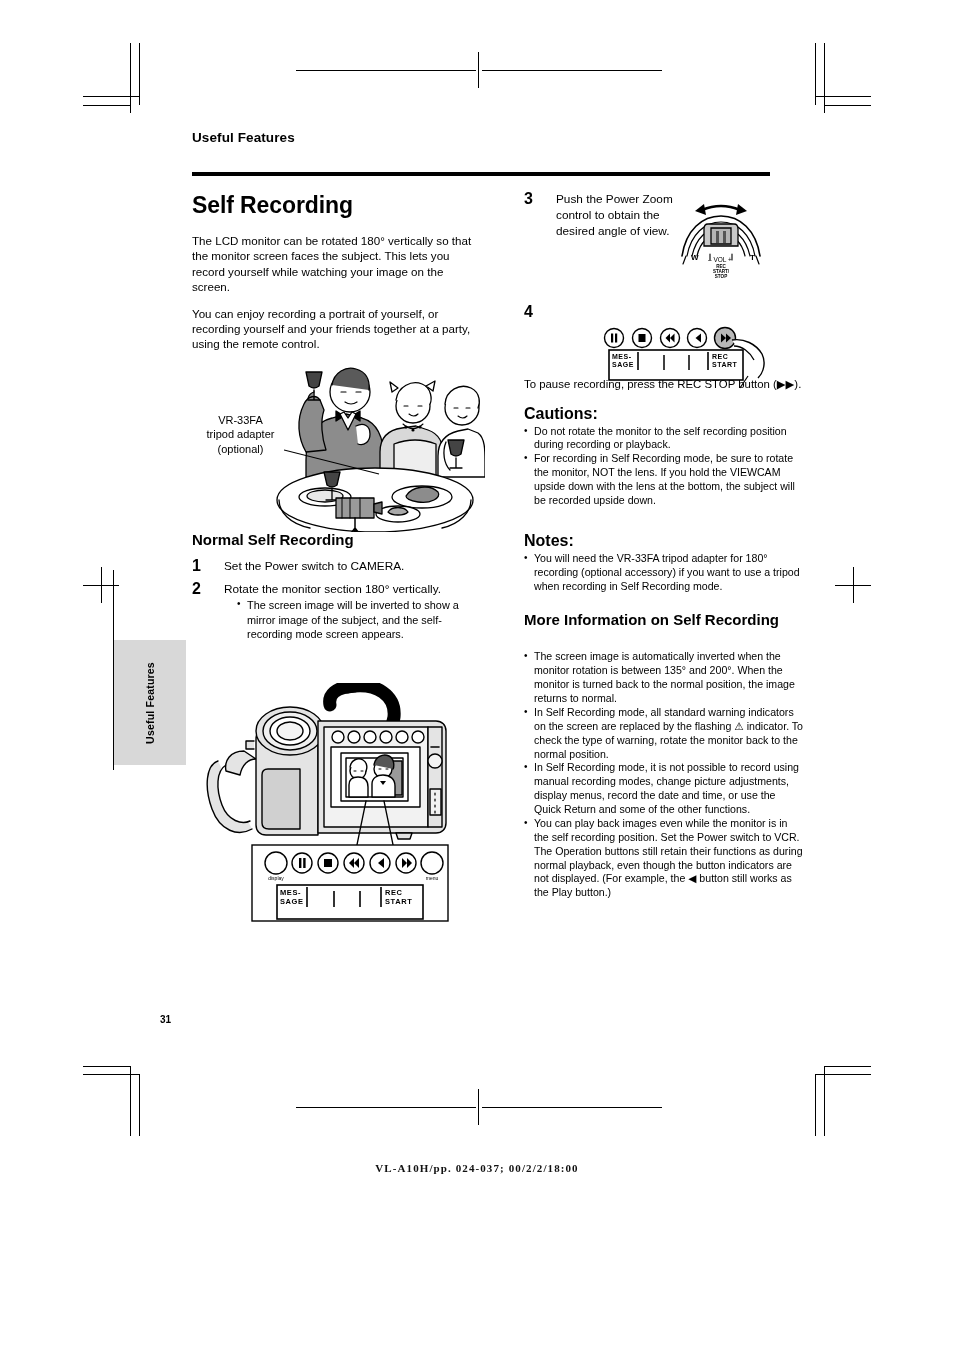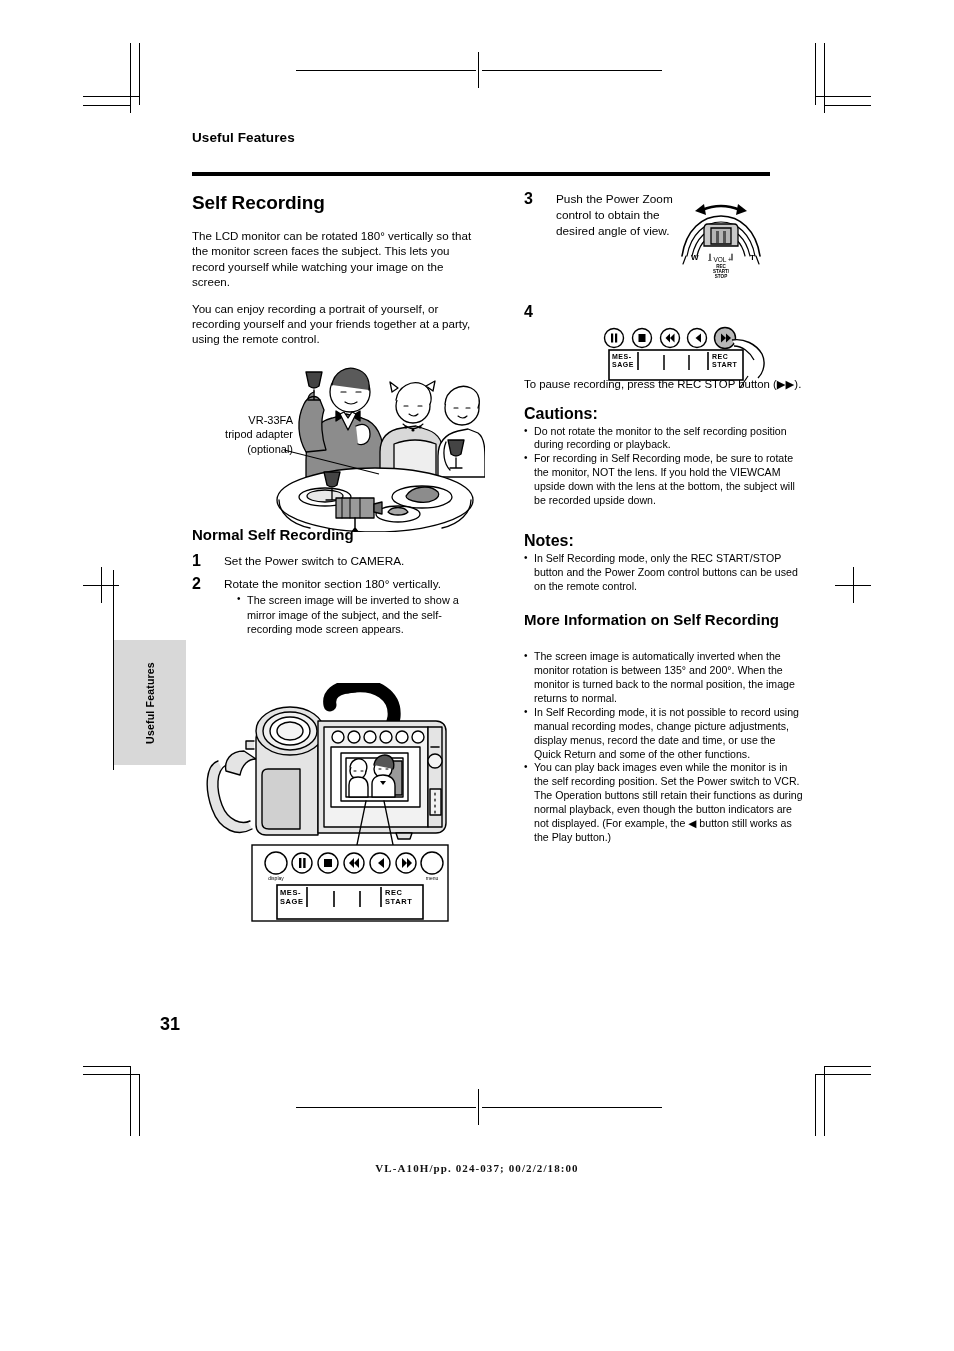--- a/index.html
+++ b/index.html
@@ -63,21 +63,21 @@
     width: 280px;
   }
   .col-right {
     position: absolute;
     left: 332px;
     top: 0;
     width: 280px;
   }
 
   h1.sec-title {
-    font-size: 19px;
+    font-size: 23px;
     font-weight: bold;
     margin: 0 0 14px 0;
     letter-spacing: -.1px;
   }
   h2.sub-title {
     font-size: 15px;
     font-weight: bold;
     margin: 0 0 11px 0;
   }
   h3.mini-title {
@@ -175,21 +175,21 @@
     width: 1px;
     height: 200px;
     background: #000;
   }
 
   
   .pageno {
     position: absolute;
     left: 160px;
     top: 1014px;
-    font-size: 18px;
+    font-size: 10px;
     font-weight: bold;
   }
 
   
   .footer {
     position: absolute;
     left: 0;
     top: 1162px;
     width: 954px;
     text-align: center;
@@ -212,21 +212,21 @@
 
   
   .fig { position: absolute; }
   svg { display: block; }
 
   .caption-party {
     position: absolute;
     left: 188px;
     top: 413px;
     width: 105px;
-    text-align: right;
+    text-align: center;
     font-size: 11px;
     line-height: 1.3;
   }
 </style>
 </head>
 <body>
 
 <div class="page">
 
   <div>
@@ -322,26 +322,27 @@
         <p class="body" style="font-size:11.4px;margin-bottom:12px;">To pause recording, press the REC STOP button (▶▶).</p>
 
         <h3 class="mini-title">Cautions:</h3>
         <ul class="note-list">
           <li>Do not rotate the monitor to the self recording position during recording or playback.</li>
           <li>For recording in Self Recording mode, be sure to rotate the monitor, NOT the lens. If you hold the VIEWCAM upside down with the lens at the bottom, the subject will be recorded upside down.</li>
         </ul>
 
         <h3 class="mini-title" style="margin-top:24px;">Notes:</h3>
         <ul class="note-list">
-          <li>In Self Recording mode, only the REC START/STOP button and the Power Zoom control buttons can be used on the remote control.</li>
+          <li>You will need the VR-33FA tripod adapter for 180° recording (optional accessory) if you want to use a tripod when recording in Self Recording mode.</li>
         </ul>
 
         <h2 class="sub-title" style="margin-top:18px;margin-bottom:22px;">More Information on Self Recording</h2>
         <ul class="note-list">
           <li>The screen image is automatically inverted when the monitor rotation is between 135° and 200°. When the monitor is turned back to the normal position, the image returns to normal.</li>
+          <li>In Self Recording mode, all standard warning indicators on the screen are replaced by the flashing ⚠ indicator. To check the type of warning, rotate the monitor back to the normal position.</li>
           <li>In Self Recording mode, it is not possible to record using manual recording modes, change picture adjustments, display menus, record the date and time, or use the Quick Return and some of the other functions.</li>
           <li>You can play back images even while the monitor is in the self recording position. Set the Power switch to VCR. The Operation buttons still retain their functions as during normal playback, even though the button indicators are not displayed. (For example, the ◀ button still works as the Play button.)</li>
         </ul>
 
       </div>
     </div>
   </div>
 
   <div class="fig" style="left:270px;top:352px;">
     <svg width="215" height="180" viewBox="0 0 215 180">

